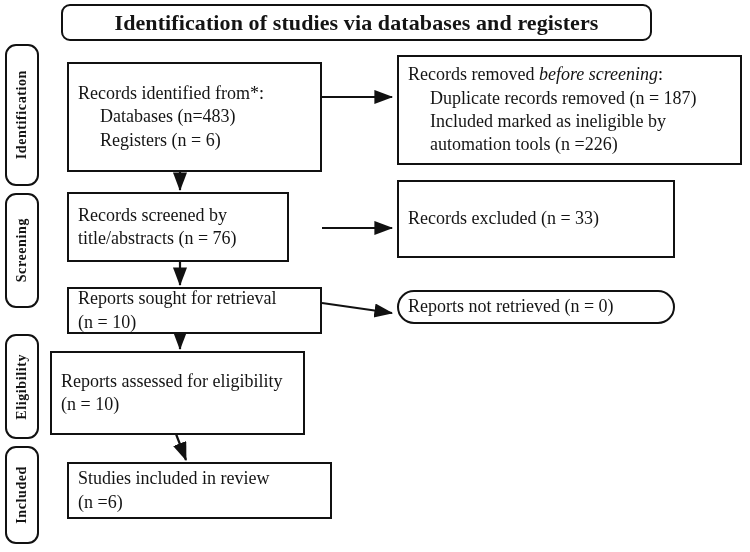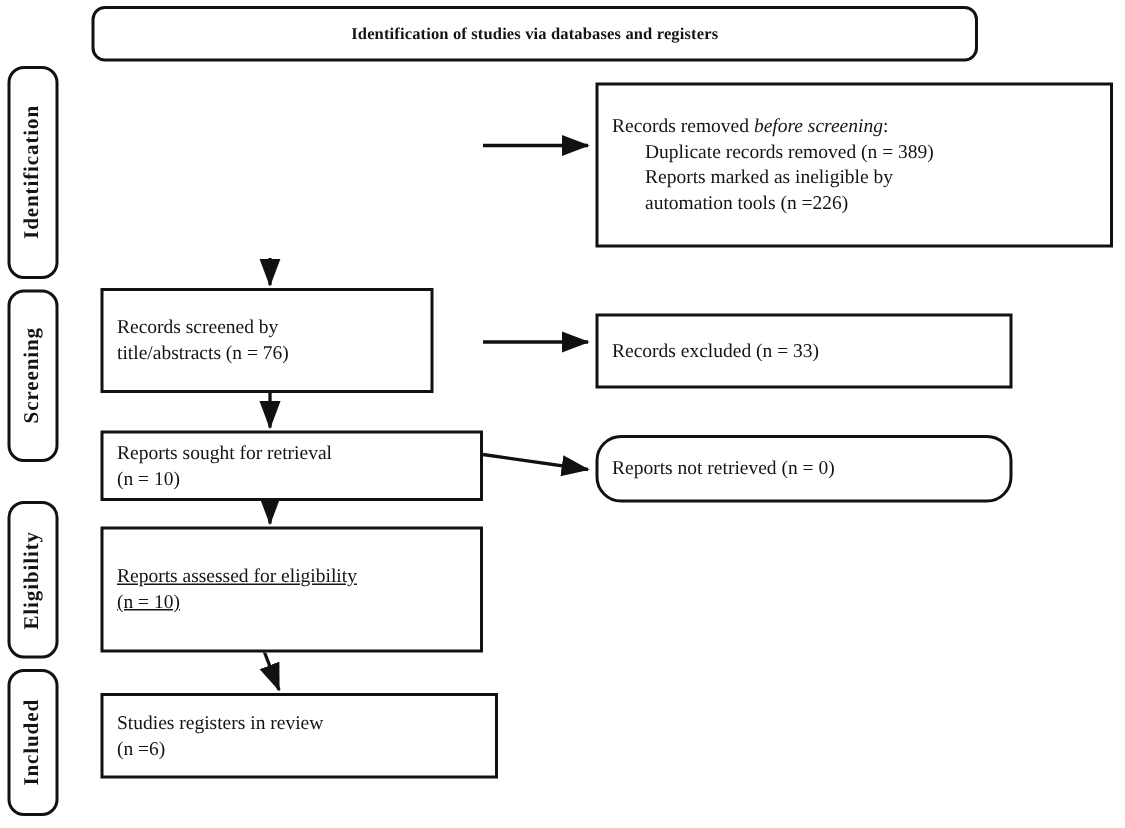--- a/index.html
+++ b/index.html
@@ -44,21 +44,21 @@
   .node {
     position: absolute;
     border: 2px solid #111111;
     background: #ffffff;
     box-sizing: border-box;
     display: flex;
     align-items: center;
   }
   .node .node-text {
     padding: 0 9px;
-    font-size: 13px;
+    font-size: 18px;
     line-height: 1.30;
     width: 100%;
   }
   .node .line {
     display: block;
     white-space: pre;
   }
   .indent { padding-left: 22px; }
   .ital { font-style: italic; }
 
@@ -66,21 +66,21 @@
   .banner {
     position: absolute;
     border: 2px solid #111111;
     border-radius: 9px;
     background: #ffffff;
     box-sizing: border-box;
     display: flex;
     align-items: center;
     justify-content: center;
     font-weight: bold;
-    font-size: 11px;
+    font-size: 22px;
     letter-spacing: 0.1px;
   }
 
   
   .conn {
     position: absolute;
     top: 0;
     left: 0;
     width: 750px;
     height: 552px;
@@ -125,63 +125,70 @@
   </div>
 
   <div class="stage-label" style="left:5px; top:334px; width:34px; height:105px;">
     <span>Eligibility</span>
   </div>
 
   <div class="stage-label" style="left:5px; top:446px; width:34px; height:98px;">
     <span>Included</span>
   </div>
 
+  <div class="node" style="left:67px; top:62px; width:255px; height:110px;">
+    <div class="node-text">
+      <span class="line">Records identified from*:</span>
+      <span class="line indent">Databases (n=483)</span>
+      <span class="line indent">Registers (n = 6)</span>
+    </div>
+  </div>
 
   <div class="node" style="left:397px; top:55px; width:345px; height:110px;">
     <div class="node-text">
       <span class="line"><span>Records removed </span><span class="ital">before screening</span><span>:</span></span>
-      <span class="line indent">Duplicate records removed (n = 389)</span>
-      <span class="line indent">Reports marked as ineligible by</span>
+      <span class="line indent">Duplicate records removed (n = 187)</span>
+      <span class="line indent">Included marked as ineligible by</span>
       <span class="line indent">automation tools (n =226)</span>
     </div>
   </div>
 
   <div class="node" style="left:67px; top:192px; width:222px; height:70px;">
     <div class="node-text">
       <span class="line">Records screened by</span>
       <span class="line">title/abstracts (n = 76)</span>
     </div>
   </div>
 
-  <div class="node" style="left:397px; top:209px; width:278px; height:50px;">
+  <div class="node" style="left:397px; top:180px; width:278px; height:78px;">
     <div class="node-text">
       <span class="line">Records excluded (n = 33)</span>
     </div>
   </div>
 
   <div class="node" style="left:67px; top:287px; width:255px; height:47px;">
     <div class="node-text">
       <span class="line">Reports sought for retrieval</span>
       <span class="line">(n = 10)</span>
     </div>
   </div>
 
-  <div class="node" style="left:397px; top:290px; width:278px; height:45px;border-radius:17px;">
+  <div class="node" style="left:397px; top:290px; width:278px; height:34px;border-radius:17px;">
     <div class="node-text">
       <span class="line">Reports not retrieved (n = 0)</span>
     </div>
   </div>
 
-  <div class="node" style="left:67px; top:351px; width:255px; height:84px;text-decoration:underline;">
+  <div class="node" style="left:50px; top:351px; width:255px; height:84px;">
     <div class="node-text">
       <span class="line">Reports assessed for eligibility</span>
       <span class="line">(n = 10)</span>
     </div>
   </div>
 
   <div class="node" style="left:67px; top:462px; width:265px; height:57px;">
     <div class="node-text">
-      <span class="line">Studies registers in review</span>
+      <span class="line">Studies included in review</span>
       <span class="line">(n =6)</span>
     </div>
   </div>
 
 </div>
 
 </body></html>

